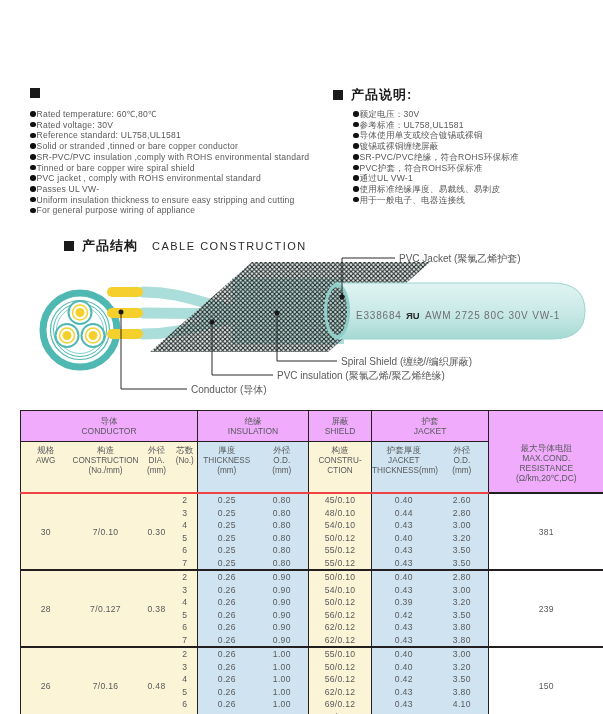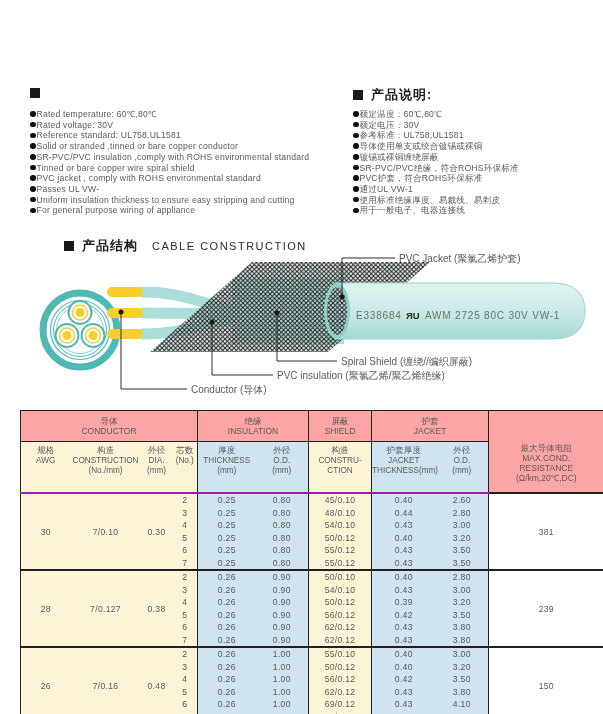--- a/index.html
+++ b/index.html
@@ -14,41 +14,41 @@
   ul.bullets{position:absolute;list-style:none;margin:0;padding:0;}
   ul.bullets li{display:flex;gap:1px;font-size:8.6px;line-height:10.7px;color:#58595b;letter-spacing:.2px;}
   ul.bullets .dot{flex:0 0 auto;width:5.5px;height:5.5px;background:#111;border-radius:50%;margin-top:2.2px;}
   
   #diagram{position:absolute;left:0;top:240px;}
   
   #spec-table-wrap{position:absolute;left:20px;top:410px;}
   table{border-collapse:collapse;table-layout:fixed;width:583px;
         border-top:1.5px solid #231f20;border-left:1.5px solid #231f20;border-bottom:2px solid #231f20;}
   th,td{padding:0;font-weight:normal;text-align:center;color:#58595b;}
-  thead tr.grp th{height:30px;background:#fca5a5;border-bottom:1px solid #231f20;font-size:8.5px;line-height:10px;}
-  thead tr.sub th{height:46px;vertical-align:top;padding-top:4px;font-size:8.2px;line-height:9.8px;border-bottom:2px solid #a21caf;}
+  thead tr.grp th{height:30px;background:#f0abfc;border-bottom:1px solid #231f20;font-size:8.5px;line-height:10px;}
+  thead tr.sub th{height:46px;vertical-align:top;padding-top:4px;font-size:8.2px;line-height:9.8px;border-bottom:2px solid #ef4444;}
   th .cn{font-size:8.6px;}
   th.res{vertical-align:top;padding-top:32px;background:#fff;font-size:8.2px;line-height:9.8px;}
   tbody td{height:12.5px;font-size:8.6px;letter-spacing:.3px;}
   .c-yellow{background:#fbf4d7;}
   .c-blue{background:#cfe4f0;}
   .c-white{background:#ffffff;}
   .gl{border-left:1.5px solid #231f20;}
   tr.group-start td{border-top:2px solid #231f20;}
   td.span{vertical-align:middle;}
 </style>
 </head>
 <body>
 
 <div id="page">
 
   <div class="sec-head" style="left:30px;top:88px;">
     <span class="sq"></span>
   </div>
-  <div class="sec-head" style="left:353px;top:86px;">
+  <div class="sec-head" style="left:333px;top:86px;">
     <span class="sq"></span>
     <span class="sec-title-cn">产品说明:</span>
   </div>
 
   <ul class="bullets" id="pd-list" style="left:30px;top:109px;width:322px;">
       <li>
         <span class="dot"></span>
         <span>Rated temperature: 60℃,80℃</span>
       </li>
       <li>
@@ -82,24 +82,20 @@
       <li>
         <span class="dot"></span>
         <span>Uniform insulation thickness to ensure easy stripping and cutting</span>
       </li>
       <li>
         <span class="dot"></span>
         <span>For general purpose wiring of appliance</span>
       </li>
     </ul>
   <ul class="bullets" id="cn-list" style="left:353px;top:109px;width:248px;">
-      <li>
-        <span class="dot"></span>
-        <span>额定温度：60℃,80℃</span>
-      </li>
       <li>
         <span class="dot"></span>
         <span>额定电压：30V</span>
       </li>
       <li>
         <span class="dot"></span>
         <span>参考标准：UL758,UL1581</span>
       </li>
       <li>
         <span class="dot"></span>

